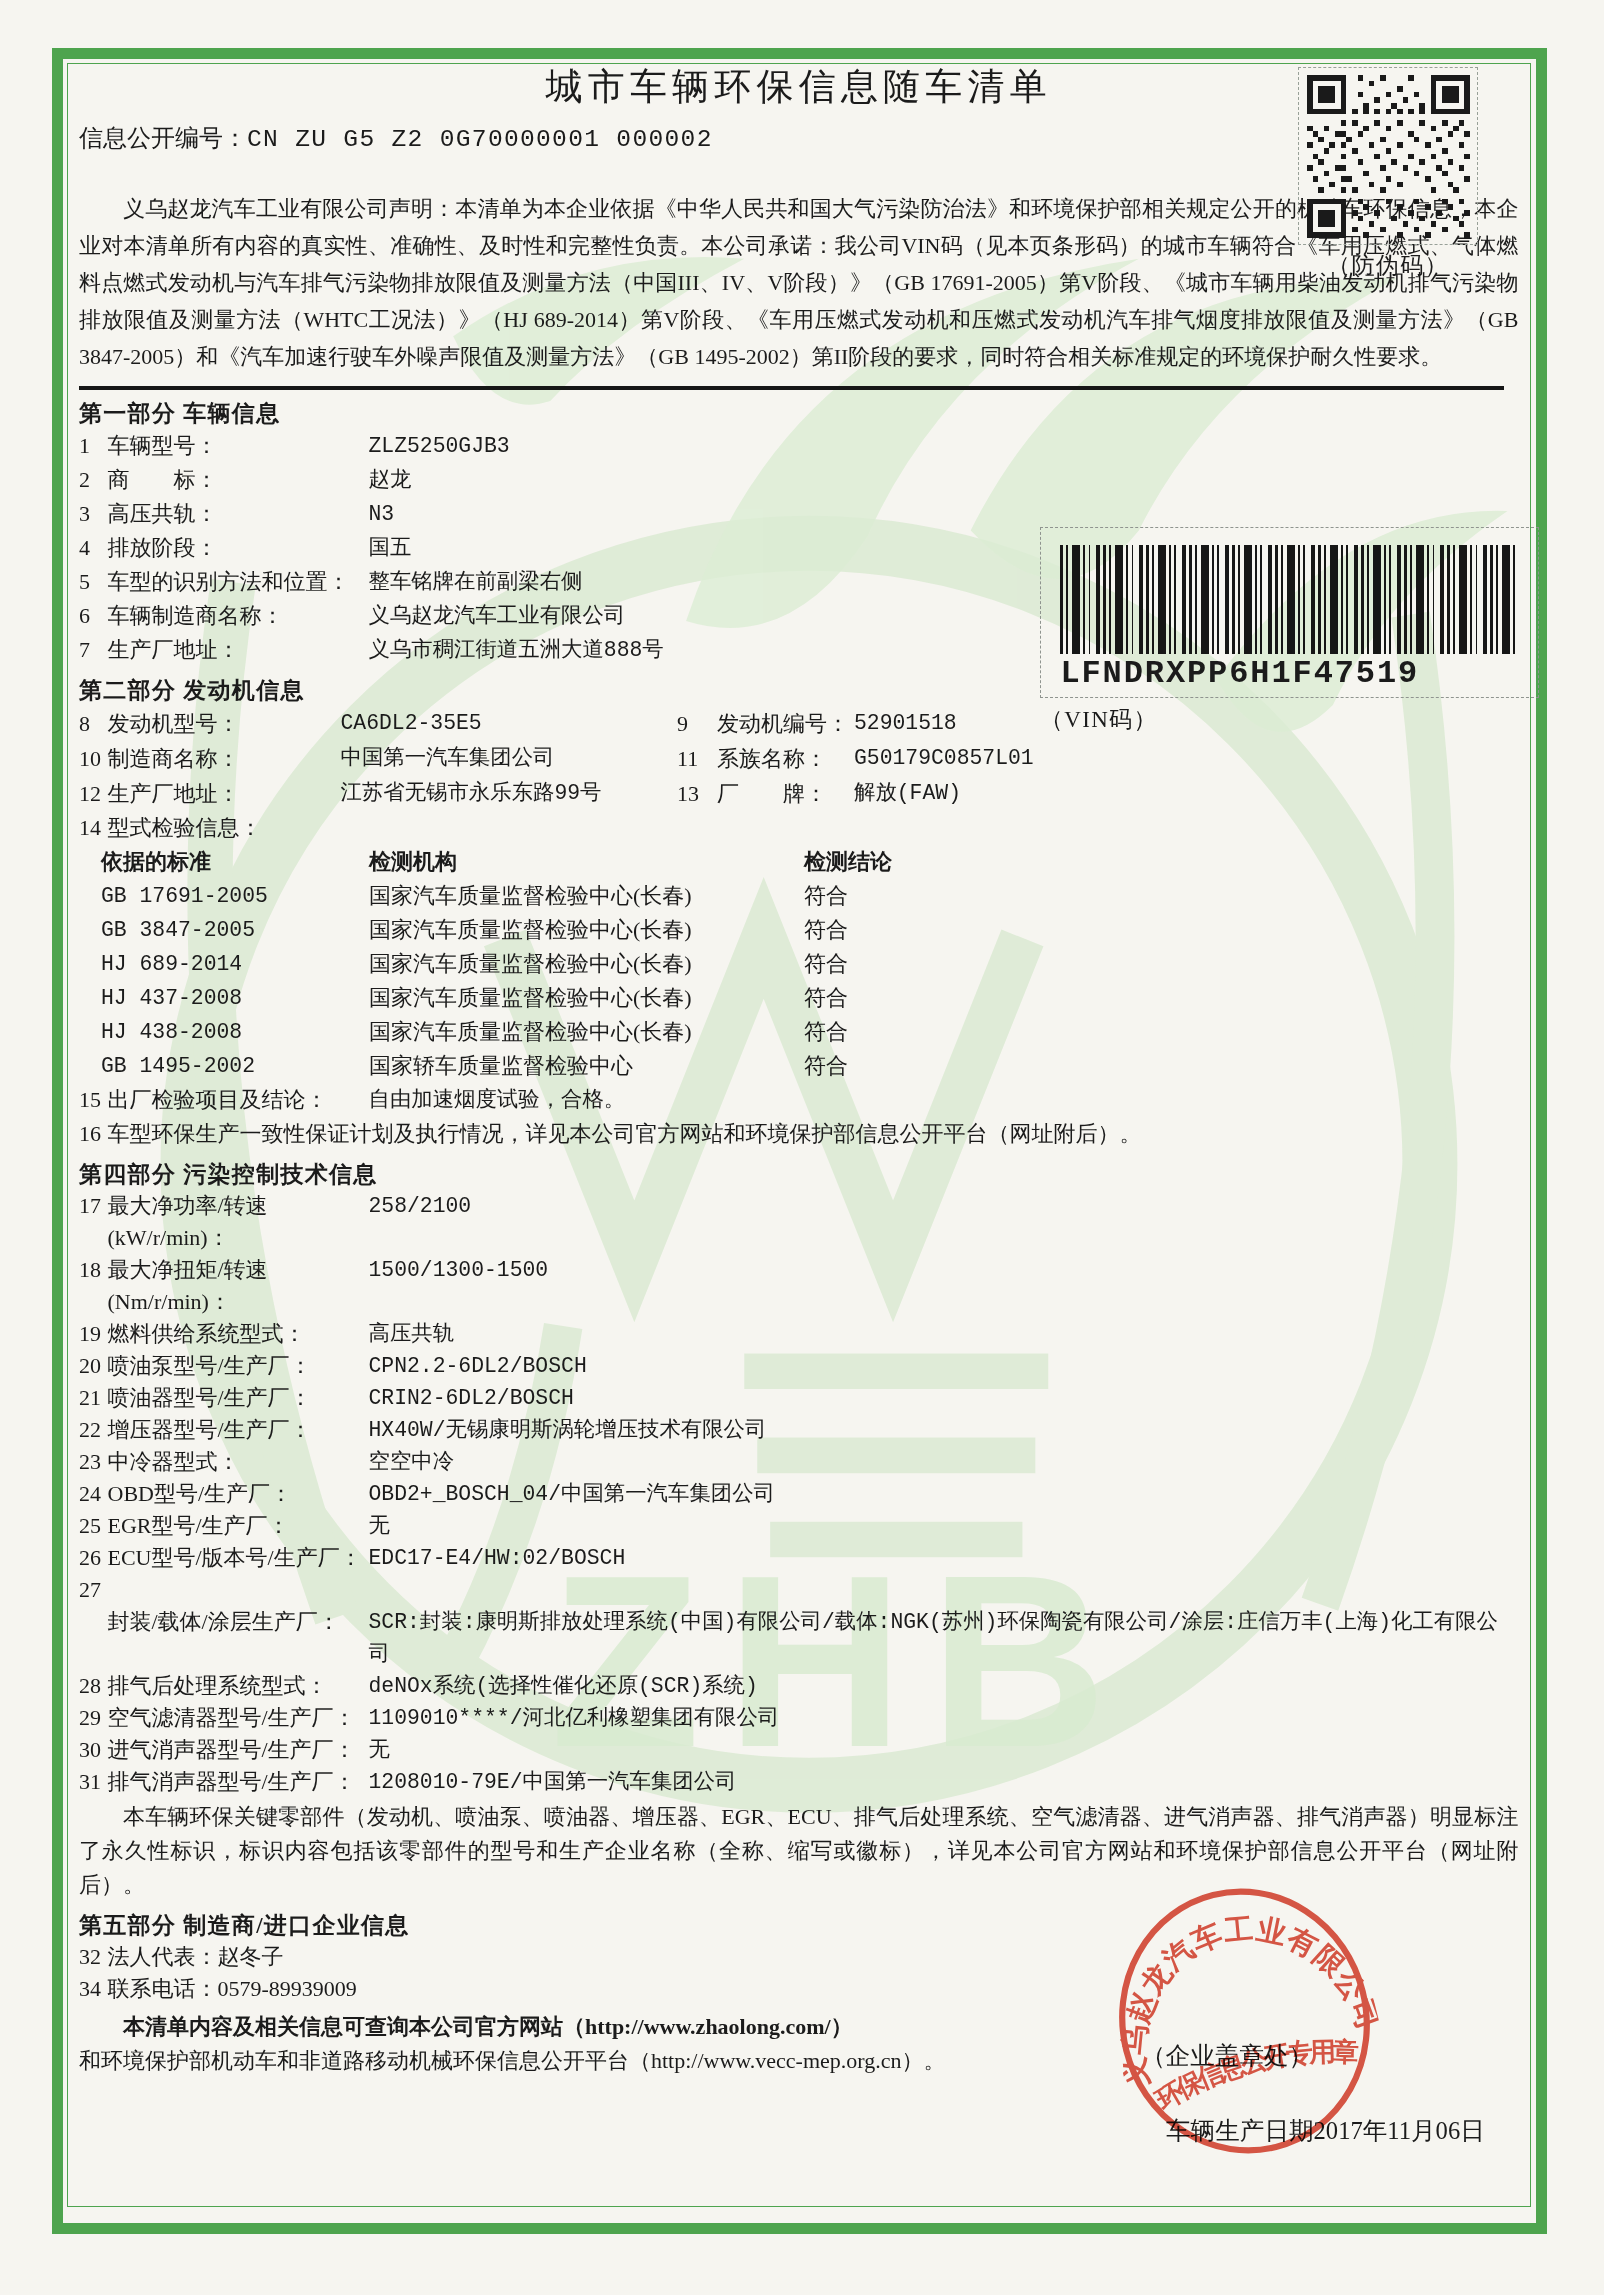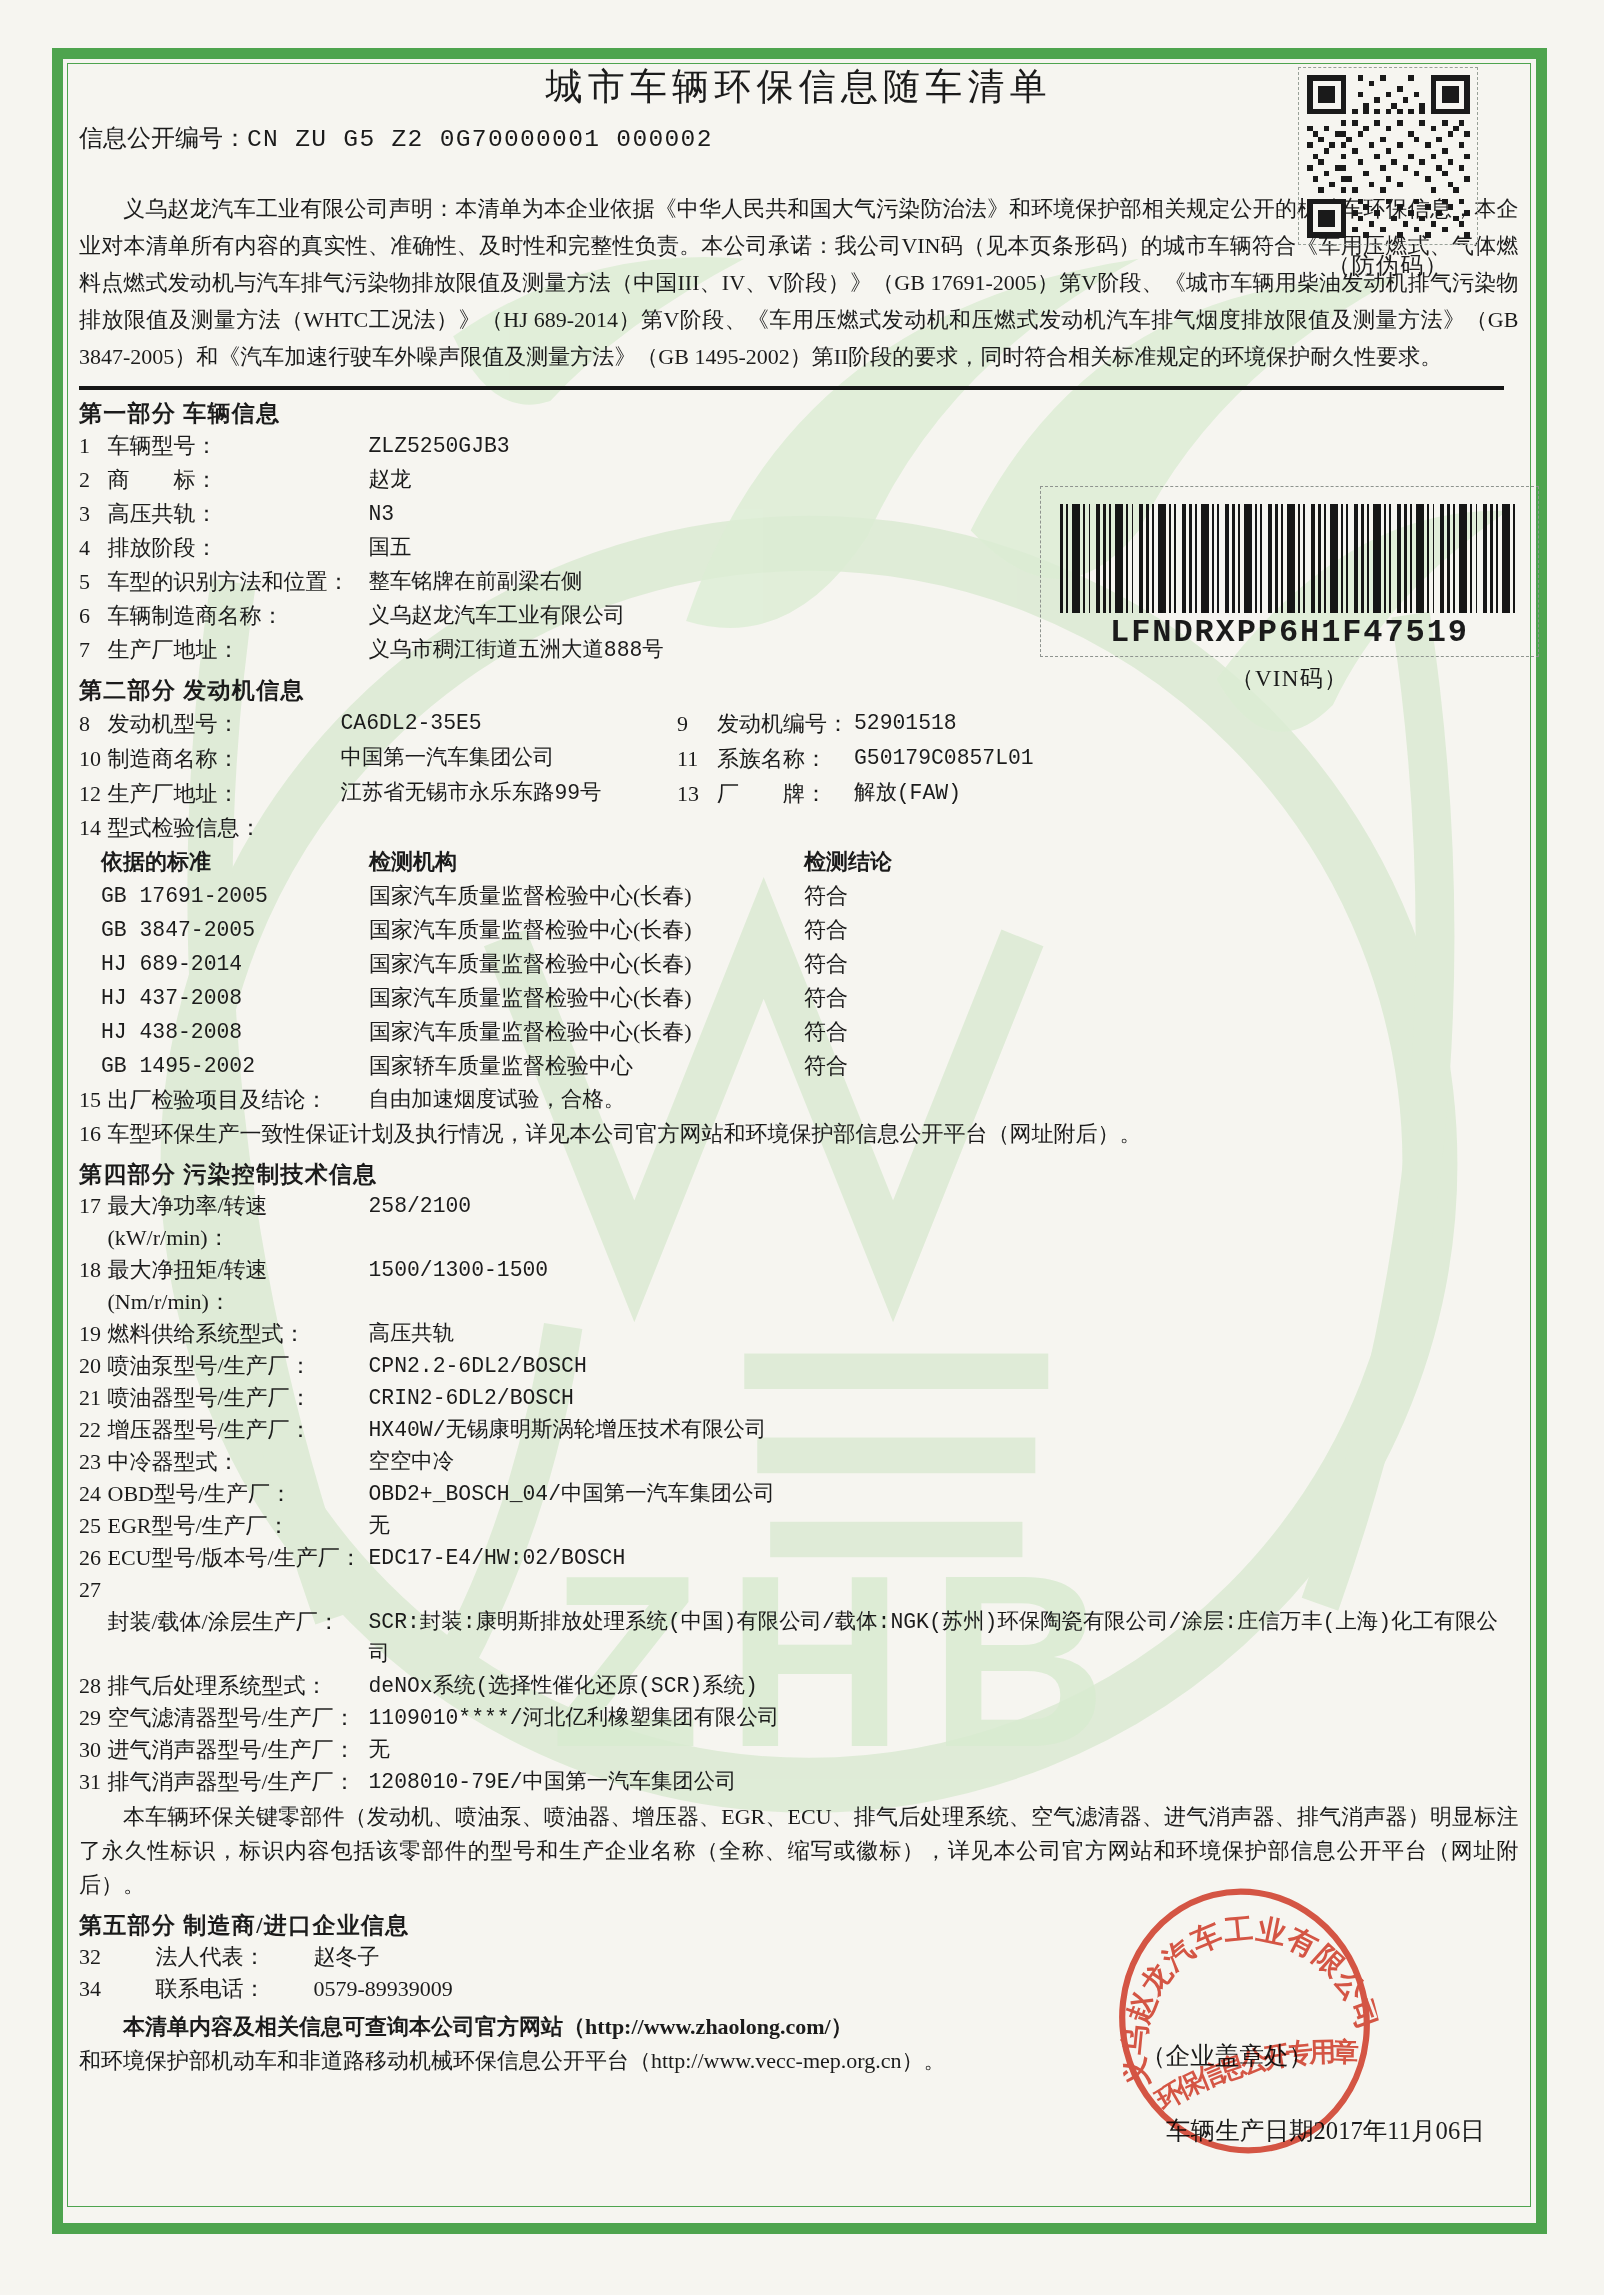--- a/index.html
+++ b/index.html
@@ -46,27 +46,27 @@
   .t-row,.t-head{display:flex;font-size:22px;line-height:34px;margin-left:22px;}
   .t-head{font-weight:bold;}
   .c-std{flex:0 0 268px;font-family:"Liberation Mono","DejaVu Sans Mono",monospace;font-size:21.4px;}
   .t-head .c-std{font-family:Liberation Serif, serif;font-size:22px;}
   .c-agy{flex:0 0 435px;}
   .c-res{flex:1;}
 
   .p4 .row{line-height:32px;}
 
   .note{margin-top:2.6px;font-size:22px;line-height:34px;text-align:justify;text-indent:2em;}
-  .p5row{display:flex;font-size:22px;line-height:32px;gap:48px;}
+  .p5row{display:flex;font-size:22px;line-height:32px;}
   .p5row .no{flex:0 0 28.5px;}
 
   .footer-line{font-size:22px;line-height:34px;}
   .footer-line.indent{text-indent:2em;margin-top:5.2px;font-weight:bold;}
 
-  .barcode-block{position:absolute;top:424px;left:970px;width:499px;text-align:center;}
+  .barcode-block{position:absolute;top:465px;left:970px;width:499px;}
   .barcode-frame{border:1.3px dashed #8f948f;padding:17px 19.4px 5.2px 19.4px;}
   .bars{height:109px;background:repeating-linear-gradient(90deg,
     #161616 0 3.2px,transparent 3.2px 5.8px,#161616 5.8px 7.8px,transparent 7.8px 12.3px,
     #161616 12.3px 20px,transparent 20px 22.6px,#161616 22.6px 24.6px,transparent 24.6px 28.5px,
     #161616 28.5px 30px,transparent 30px 36px,#161616 36px 40px,transparent 40px 43px);}
   .vin{margin-top:1.3px;font-family:"Liberation Mono","DejaVu Sans Mono",monospace;
     font-size:32px;font-weight:bold;letter-spacing:1.9px;}
   .bc-caption{margin-top:5.2px;font-size:23px;letter-spacing:1.3px;}
 
   .seal-spot{position:absolute;left:1071px;top:1977px;font-size:24.6px;z-index:2;}

